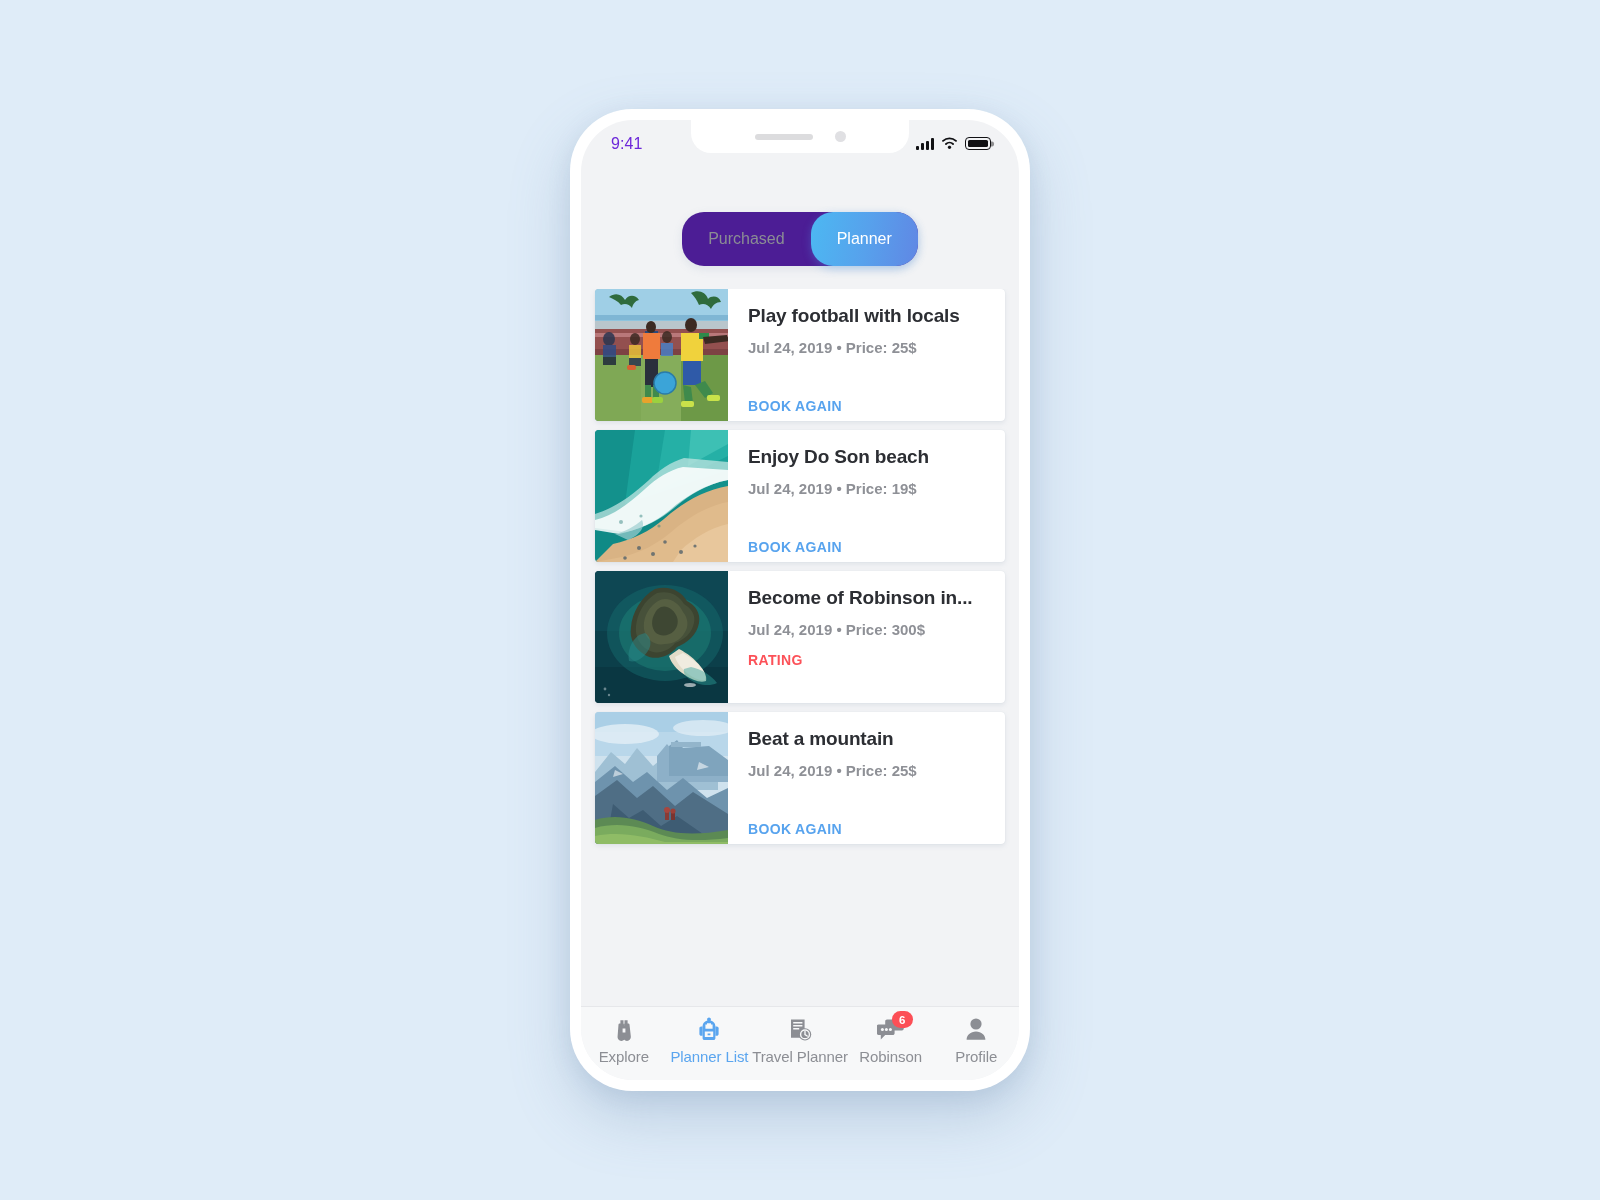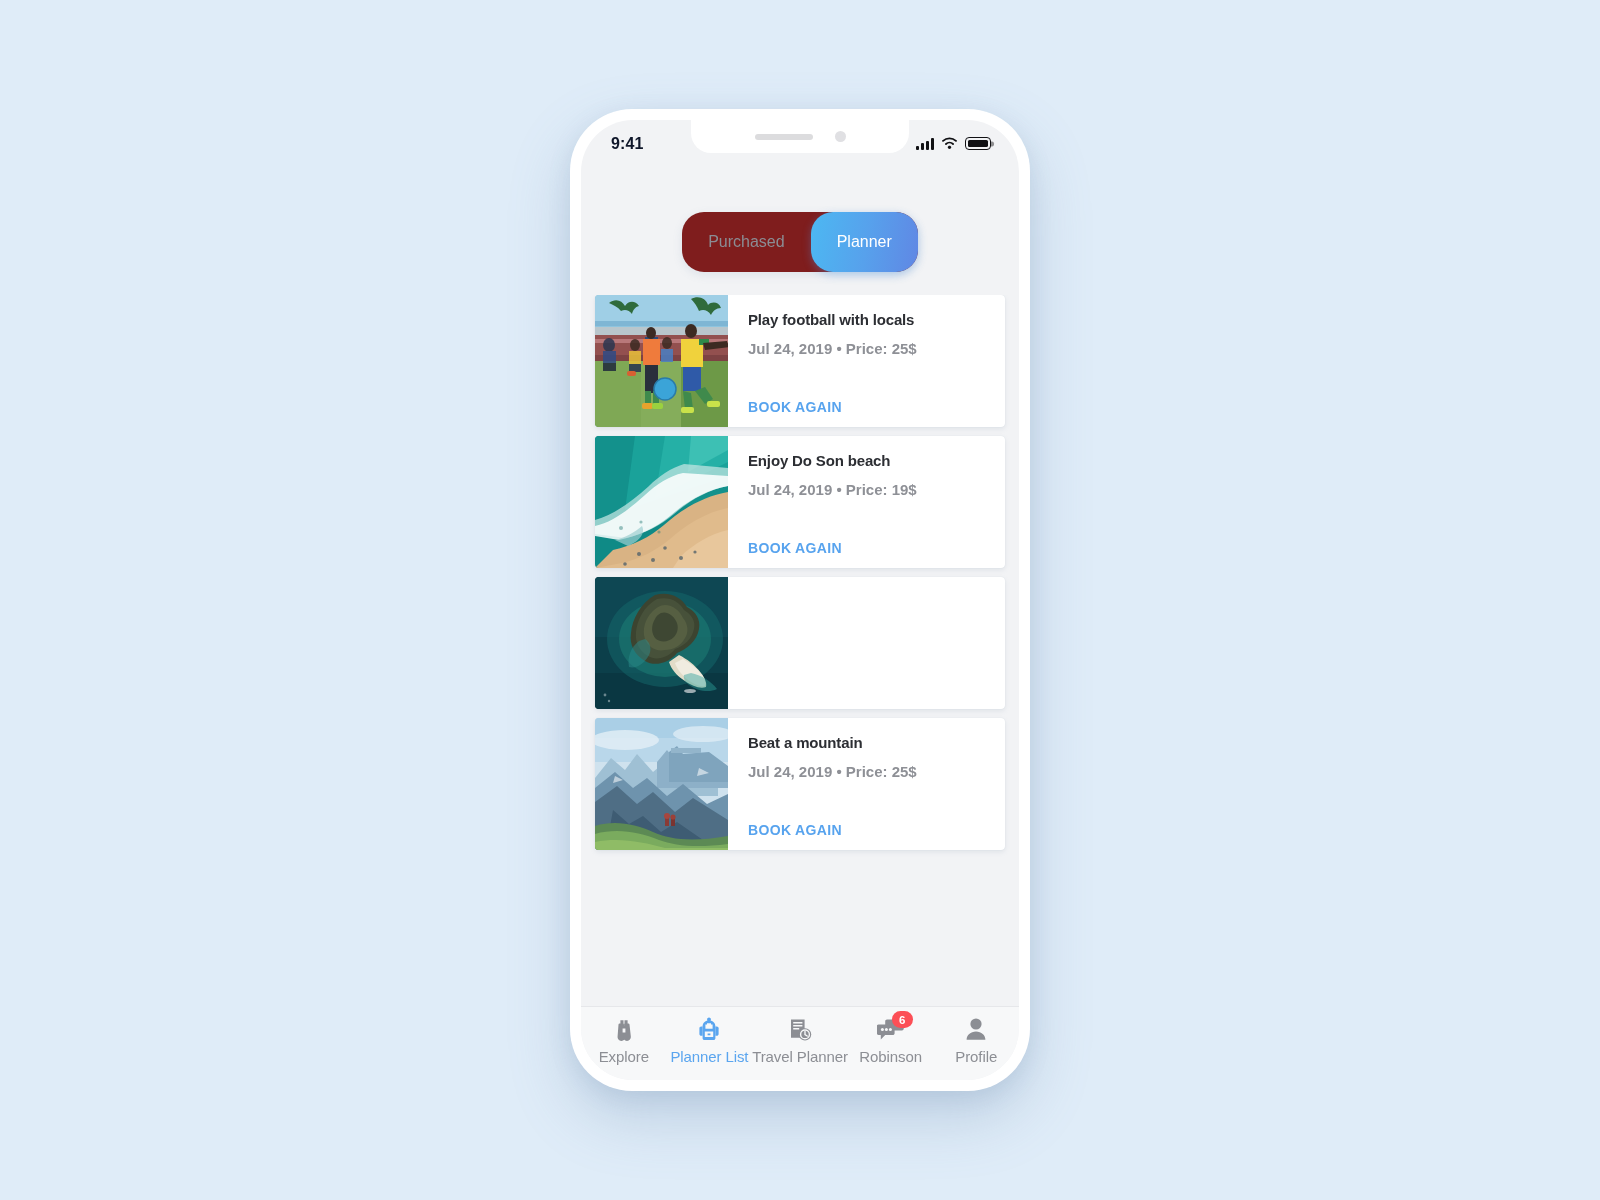--- a/index.html
+++ b/index.html
@@ -77,22 +77,22 @@
     height: 44px;
     flex: 0 0 44px;
     display: flex;
     align-items: center;
     justify-content: space-between;
     padding: 0 28px 0 30px;
     z-index: 30;
   }
   .status-time {
     font-size: 16px;
-    font-weight: bold;
-    color: #0f172a;
+    font-weight: normal;
+    color: #6d28d9;
     letter-spacing: 0.1px;
     padding-top: 3px;
   }
   .status-icons {
     display: flex;
     align-items: center;
     gap: 7px;
     padding-top: 3px;
   }
   .sig-bars { display: flex; align-items: flex-end; gap: 2px; height: 12px; }
@@ -136,23 +136,23 @@
   .segment-wrap {
     flex: 0 0 auto;
     display: flex;
     justify-content: center;
     padding-top: 48px;
     padding-bottom: 23px;
   }
   .segment {
     display: flex;
     align-items: stretch;
-    background: #7f1d1d;
+    background: #4c1d95;
     border-radius: 22px;
-    height: 60px;
+    height: 54px;
     box-shadow: 0 3px 10px rgba(120, 145, 175, 0.16);
   }
   .seg-btn {
     display: flex;
     align-items: center;
     justify-content: center;
     padding: 0 26px;
     border-radius: 22px;
     font-size: 16px;
     color: #8b8d94;
@@ -193,21 +193,21 @@
   }
   .card-thumb svg { display:block; width: 100%; height: 100%; }
 
   .card-body {
     flex: 1 1 auto;
     padding: 16px 14px 0 20px;
     display: flex;
     flex-direction: column;
   }
   .card-title {
-    font-size: 15px;
+    font-size: 19px;
     font-weight: bold;
     color: #2c2e33;
     line-height: 1.2;
     letter-spacing: -0.15px;
     white-space: nowrap;
     overflow: hidden;
   }
   .card-meta {
     margin-top: 11px;
     font-size: 15px;
@@ -430,20 +430,25 @@
             <path d="M84 78c8 4 16 10 22 18 4 5 6 10 5 14-6 2-14-1-21-6-8-5-14-12-16-19z" fill="#e2dcc8"></path>
             <path d="M88 82c7 4 14 9 19 16 3 4 4 8 3 11-5 1-11-2-17-6-6-5-11-11-13-17z" fill="#f0ece0"></path>
             <path d="M44 64c-8 6-12 16-10 26 8 2 16-4 20-12 3-6 1-13-4-16z" fill="#2a8a8a" opacity="0.5"></path>
             <path d="M96 96c10 2 20 8 26 16-8 4-20 2-28-4-4-3-6-7-5-10z" fill="#2da09a" opacity="0.45"></path>
             <ellipse cx="95" cy="114" rx="6" ry="2" fill="#d8dde0" opacity="0.7"></ellipse>
             <g fill="#c9d4da" opacity="0.5">
               <circle cx="10" cy="118" r="1.4"></circle>
               <circle cx="14" cy="124" r="1.2"></circle>
             </g>
           </svg>
+        </div>
+        <div class="card-body">
+          <div class="card-title">Become of Robinson in...</div>
+          <div class="card-meta">Jul 24, 2019 • Price: 300$</div>
+          <div class="card-action rating">RATING</div>
         </div>
       </div>
 
       <div class="card">
         <div class="card-thumb">
           <svg viewBox="0 0 133 132" preserveAspectRatio="xMidYMid slice">
             <rect width="133" height="132" fill="#cfe2ee"></rect>
             <rect width="133" height="44" fill="#b9d7ea"></rect>
             <rect width="133" height="20" fill="#aacfe6"></rect>
             <ellipse cx="30" cy="22" rx="34" ry="10" fill="#e4eff6" opacity="0.8"></ellipse>

